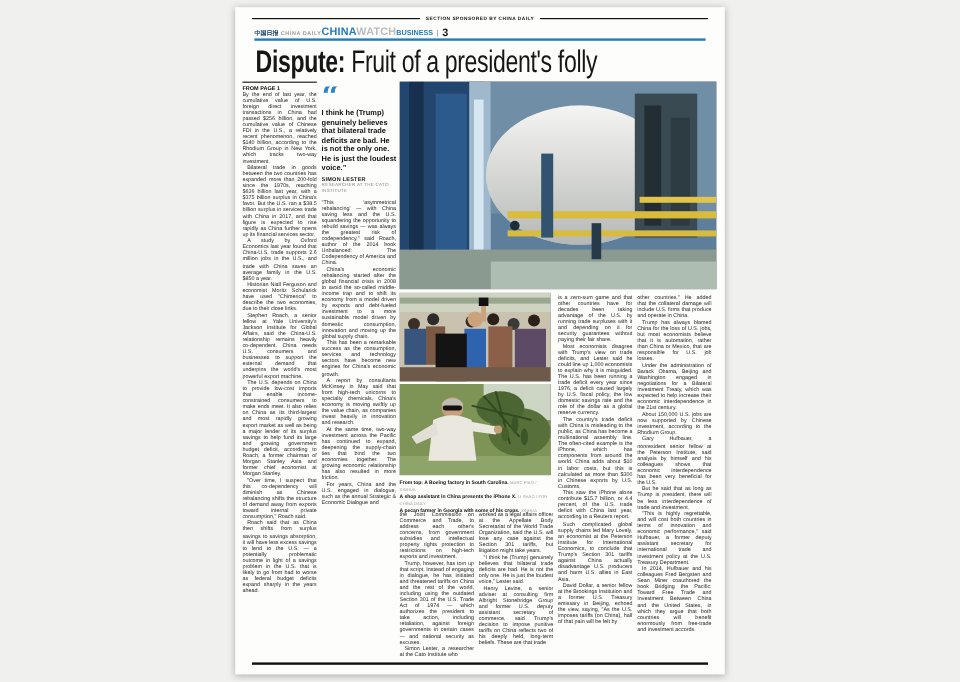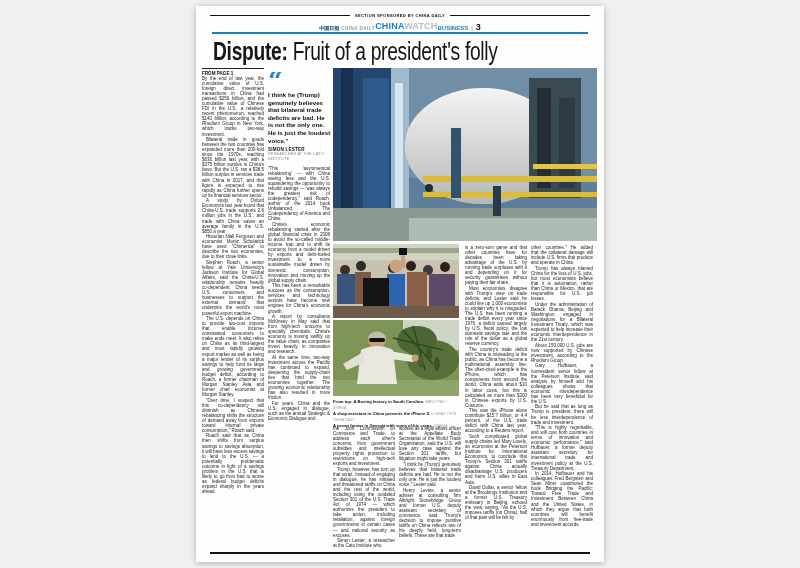--- a/index.html
+++ b/index.html
@@ -10,21 +10,21 @@
     background:#fdfdfc; box-shadow:0 1px 6px rgba(0,0,0,.28); }
 
   
   .sponsor { position:absolute; left:14px; right:14px; top:7px; display:flex; align-items:center;
     font-size:4px; font-weight:bold; letter-spacing:.4px; color:#111; white-space:nowrap; }
   .sponsor::before,.sponsor::after { content:""; flex:1; border-top:1px solid #111; }
   .sponsor span { padding:0 5px; }
 
   
   .masthead { position:absolute; left:16px; right:16px; top:14px; height:11px;
-    display:flex; align-items:flex-end; justify-content:center; }
+    display:flex; align-items:flex-end; justify-content:flex-start; }
   .mh-left { display:flex; align-items:center; gap:2px; }
   .mh-cn { font-size:5px; color:#0d3a66; font-weight:bold; }
   .mh-en { font-size:4.5px; color:#9a9a9a; letter-spacing:.5px; font-weight:bold; }
   .mh-brand { font-size:9px; font-weight:800; letter-spacing:.2px; }
   .mh-brand .b1 { color:#1e7dc1; }
   .mh-brand .b2 { color:#b9bcbe; }
   .mh-right { font-size:6px; font-weight:bold; color:#1e7dc1; display:flex; align-items:flex-end; gap:3px;}
   .mh-right .bar { color:#777; font-weight:normal; }
   .mh-right .pageno { color:#111; font-size:9px; font-weight:800; line-height:8px;}
   .bluerule { position:absolute; left:16px; right:16px; top:26px; height:2px; background:#1e7dc1; }

